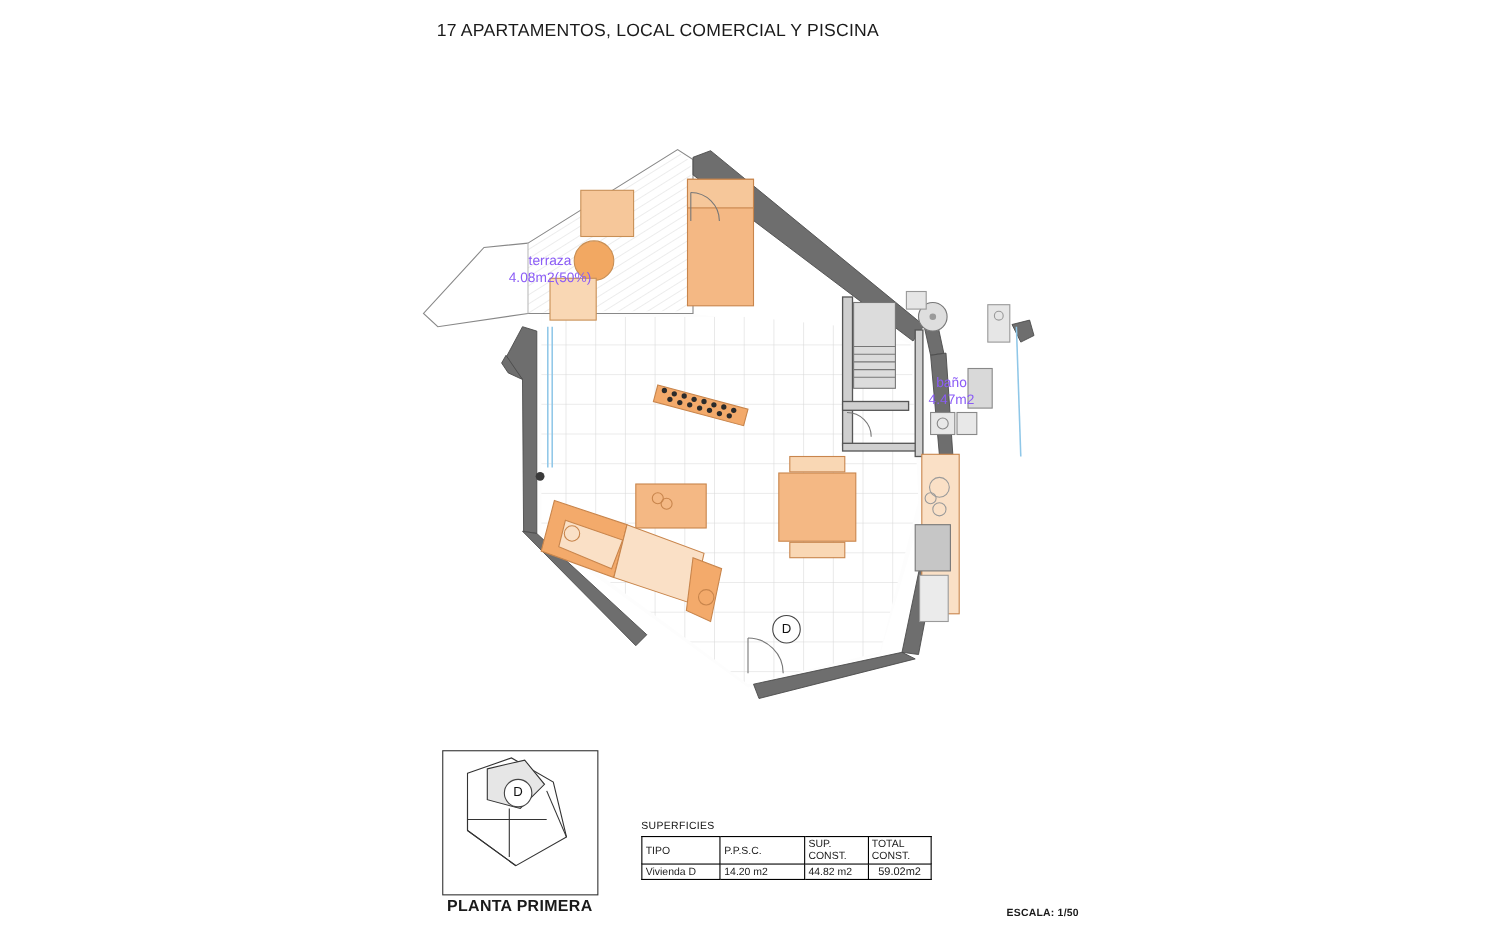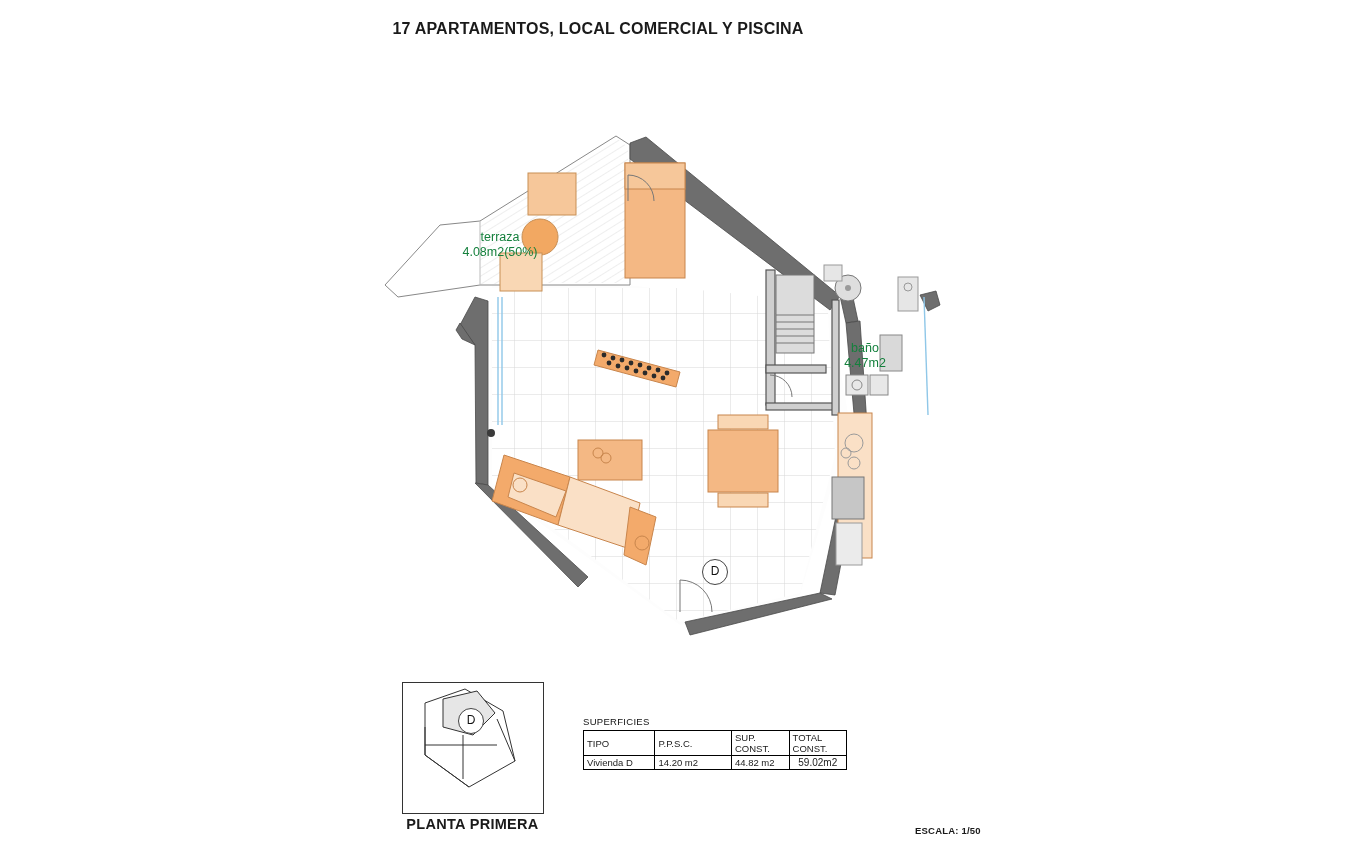--- a/index.html
+++ b/index.html
@@ -15,41 +15,41 @@
     color: #1a1a1a;
     overflow: hidden;
   }
   .title {
     position: absolute;
     top: 20px;
     left: 0;
     width: 1196px;
     text-align: center;
     font-size: 16px;
-    font-weight: bold;
+    font-weight: normal;
     letter-spacing: 0.2px;
   }
   .plan-area {
     position: absolute;
     left: 380px;
     top: 125px;
     width: 600px;
     height: 530px;
   }
   .plan-svg {
     position: absolute;
     left: 0;
     top: 0;
   }
   .room-label {
     position: absolute;
     text-align: center;
     font-size: 12.5px;
     line-height: 15px;
-    color: #15803d;
+    color: #8b5cf6;
     white-space: nowrap;
   }
   .room-label .l2 { display: block; }
   .lbl-terraza { left: 60px; top: 105px; width: 120px; }
   .lbl-dormitorio { left: 230px; top: 157px; width: 160px; }
   .lbl-salon { left: 190px; top: 288px; width: 180px; }
   .lbl-bano { left: 440px; top: 216px; width: 90px; }
 
   .door-marker {
     position: absolute;
@@ -82,21 +82,21 @@
     text-align: center;
     font-size: 14.5px;
     font-weight: bold;
     letter-spacing: 0.3px;
   }
   .dm-key { left: 55px; top: 25px; background: #fff; }
 
   .surfaces {
     position: absolute;
     left: 583px;
-    top: 716px;
+    top: 746px;
     width: 325px;
   }
   .surfaces-title {
     font-size: 9.5px;
     letter-spacing: 0.3px;
     color: #111;
     margin-bottom: 3px;
   }
   .planta-bar {
     border: 1px solid #000;

